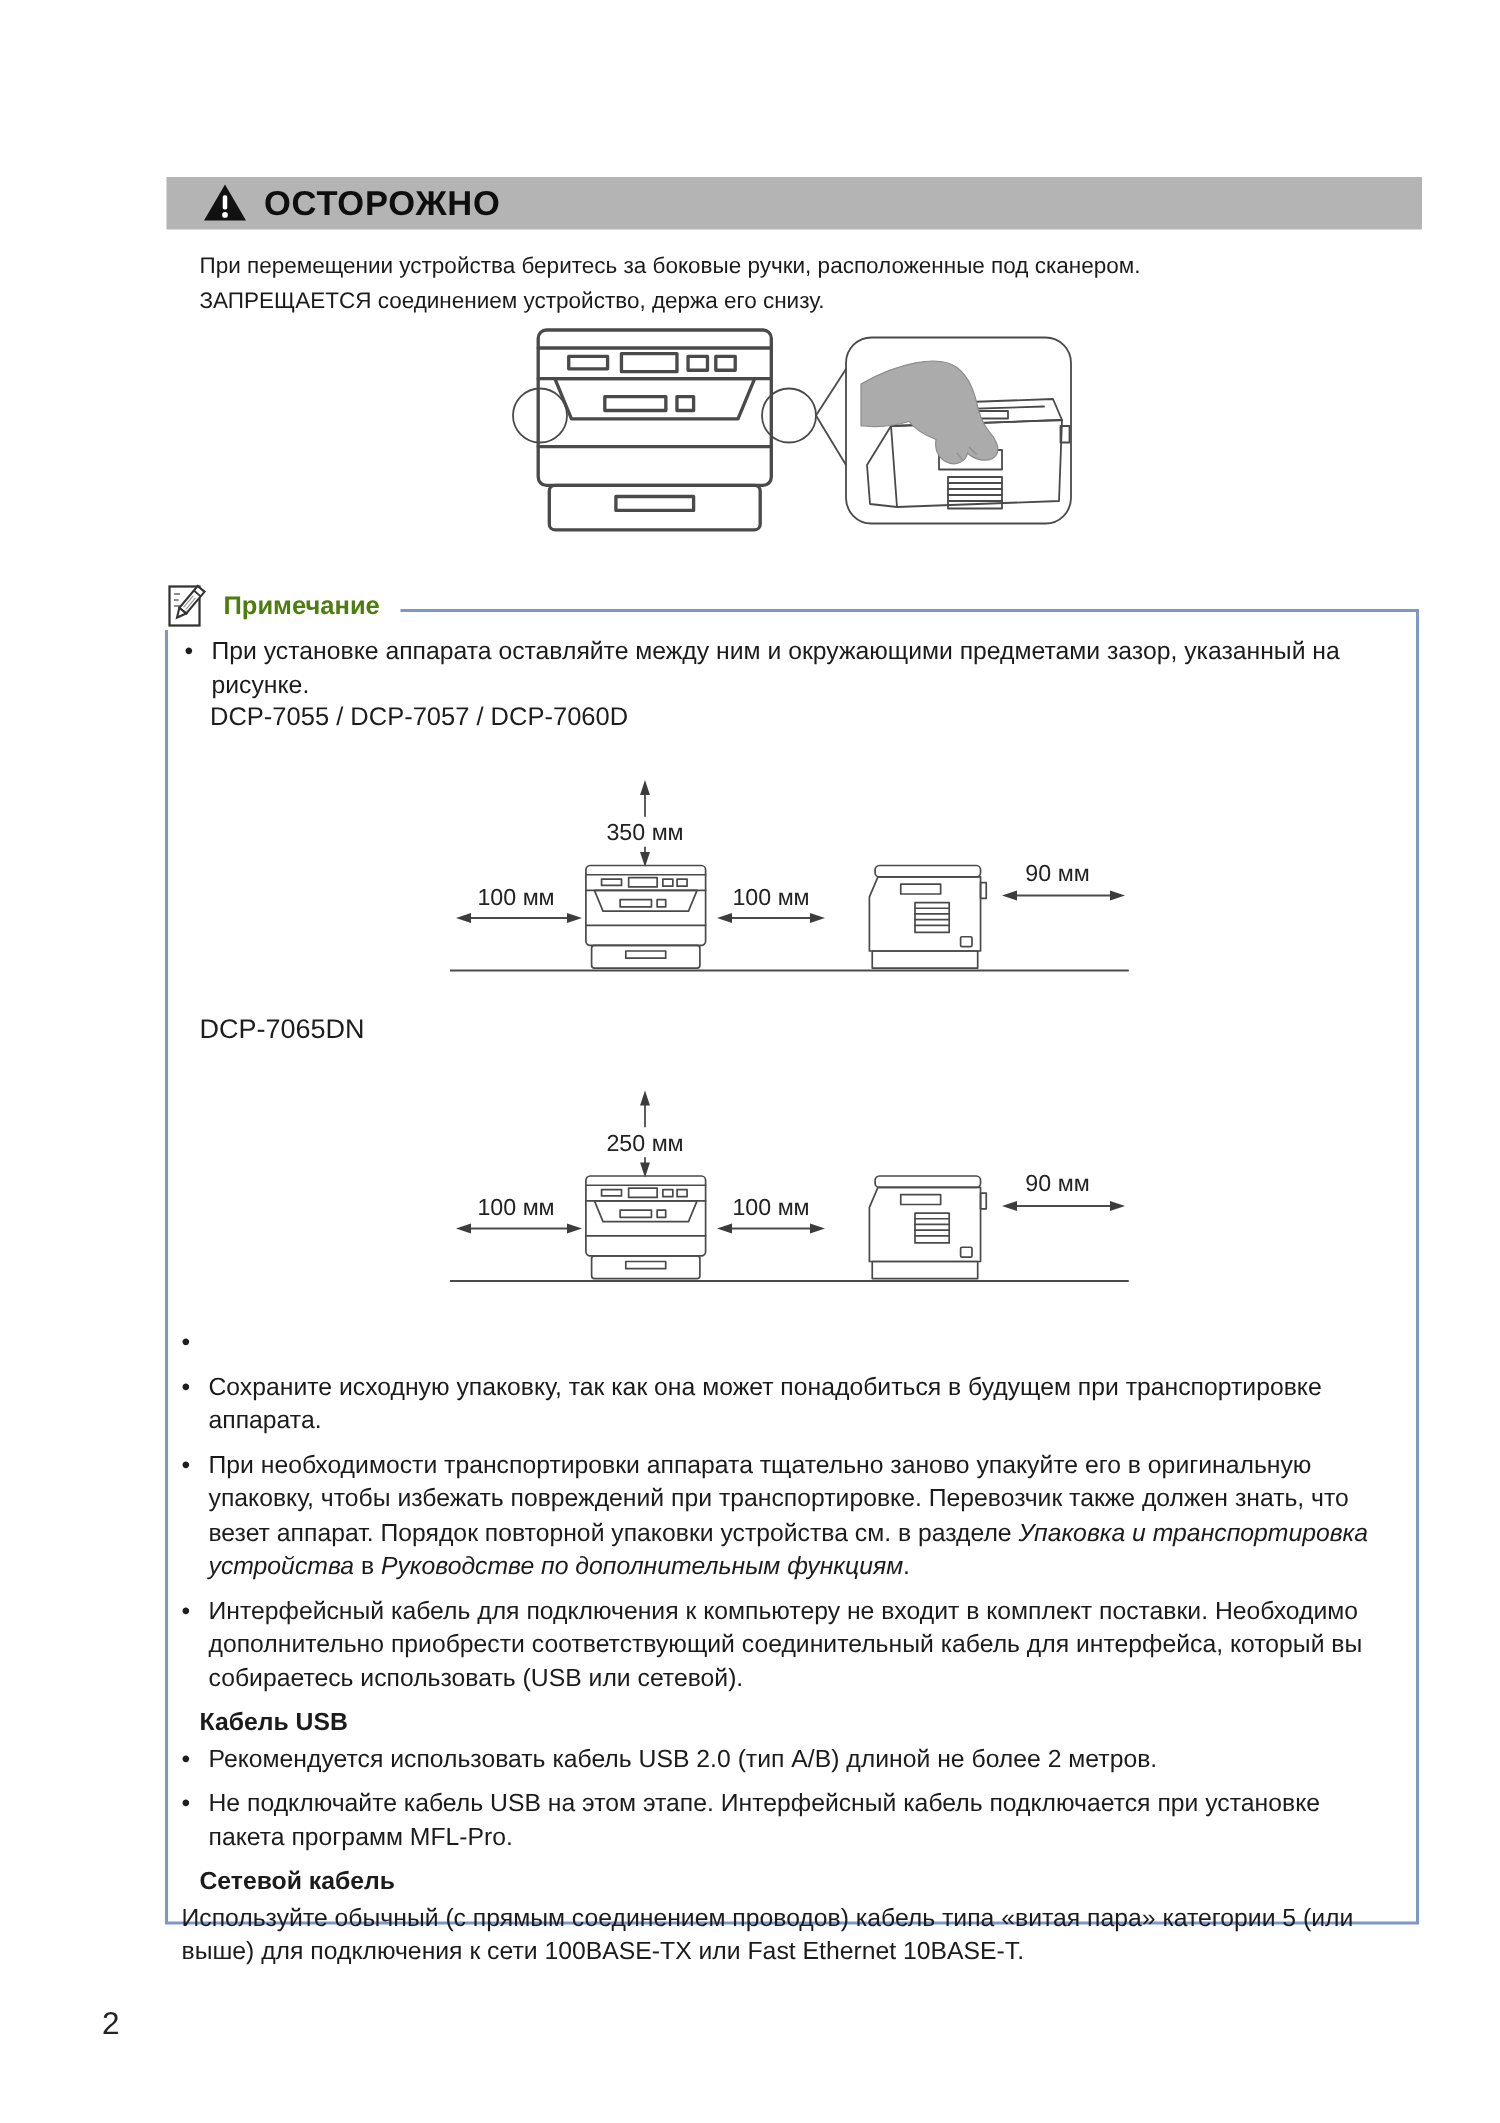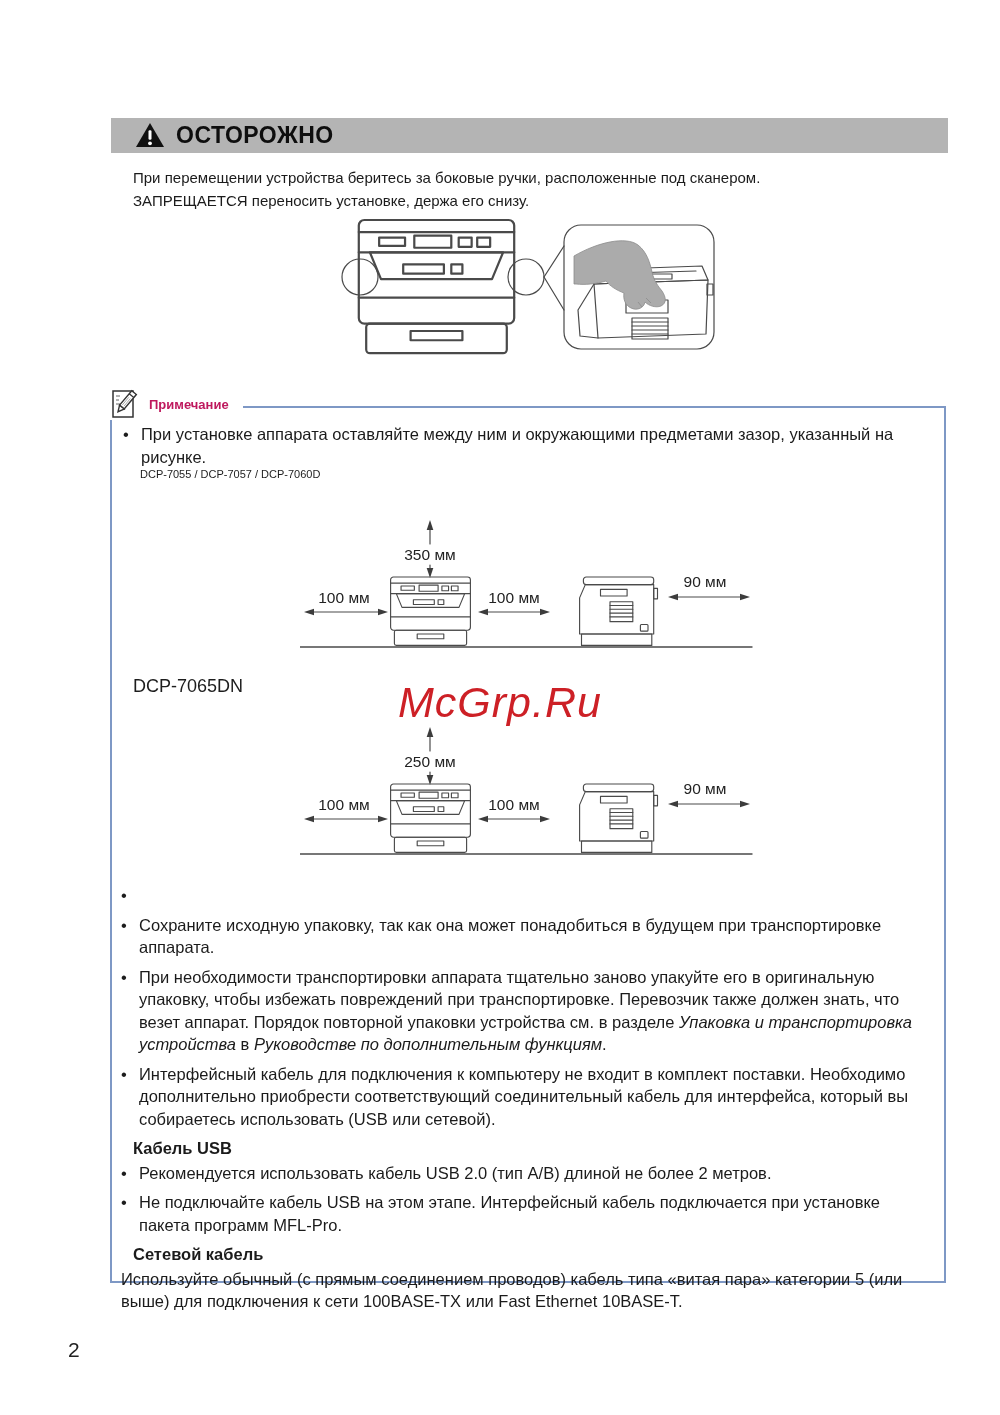--- a/index.html
+++ b/index.html
@@ -13,30 +13,30 @@
     left:111px;top:118px;width:837px;height:35px;background:#b4b4b4;
     display:flex;align-items:center;padding-left:24px;box-sizing:border-box;gap:11px;
   }
   .warn-title{font-size:23px;font-weight:bold;color:#0e0e0e;letter-spacing:.5px;}
   .warn-text{left:133px;top:166px;width:800px;font-size:15px;line-height:23px;color:#1b1b1b;}
   
   .note-head{
     left:110px;top:388px;height:32px;background:#fff;display:flex;align-items:center;
     gap:9px;padding-right:14px;z-index:3;
   }
-  .note-title{font-size:13px;font-weight:bold;color:#be185d;}
+  .note-title{font-size:17px;font-weight:bold;color:#4d7c0f;}
   .note-box{
     left:110px;top:406px;width:836px;height:877px;border:2px solid #7e98c5;
     box-sizing:border-box;z-index:1;
   }
   .bullet-item{display:flex;gap:9px;}
   .bullet-dot{width:9px;flex:0 0 9px;color:#1d1d1d;}
   .body-text{font-size:16.5px;line-height:22.5px;color:#1b1b1b;}
   .clearance-bullet{left:123px;top:423px;width:812px;z-index:2;}
-  .models-a{left:140px;top:468px;font-size:11px;z-index:2;}
+  .models-a{left:140px;top:468px;font-size:17px;z-index:2;}
   .models-b{left:133px;top:676px;font-size:18px;z-index:2;}
   .watermark{
     left:398px;top:678px;font-size:43px;font-style:italic;color:#cd2026;
     letter-spacing:1px;z-index:4;white-space:nowrap;
   }
   .diagram{z-index:2;}
   .diagram text{font-size:15.5px;fill:#222;font-family:"Liberation Sans","DejaVu Sans",sans-serif;}
   .note-list{left:121px;top:884px;width:814px;z-index:2;}
   .note-list .bullet-item{margin-bottom:7px;}
   .sub-heading{font-size:16.5px;font-weight:bold;line-height:22.5px;margin:3px 0 2px 12px;}
@@ -53,21 +53,21 @@
     <svg width="30" height="27" viewBox="0 0 30 27">
       <path d="M15 1 L29 25 H1 Z" fill="#111"></path>
       <rect x="13.5" y="8.2" width="3" height="9.5" rx="1.2" fill="#fff"></rect>
       <circle cx="15" cy="21.3" r="1.9" fill="#fff"></circle>
     </svg>
     <span class="warn-title">ОСТОРОЖНО</span>
   </div>
 
   <div class="abs warn-text">
     <div>При перемещении устройства беритесь за боковые ручки, расположенные под сканером.</div>
-    <div>ЗАПРЕЩАЕТСЯ переносить установке, держа его снизу.</div>
+    <div>ЗАПРЕЩАЕТСЯ соединением устройство, держа его снизу.</div>
   </div>
 
   <svg class="abs" style="left:330px;top:214px;" width="420" height="152" viewBox="0 0 420 152">
     <defs>
       <g id="pfront" class="line-art" stroke="#4a4a4a" fill="#fff" stroke-width="1.1" stroke-linejoin="round">
         <rect x="8" y="0" width="84" height="56" rx="3"></rect>
         <line x1="8" y1="6.5" x2="92" y2="6.5"></line>
         <rect x="19" y="9.5" width="14" height="4.5"></rect>
         <rect x="38" y="8.5" width="20" height="6.5"></rect>
         <rect x="62" y="9.5" width="7" height="5"></rect>
@@ -177,21 +177,20 @@
     <text x="130" y="47" text-anchor="middle">350 мм</text>
     <text x="44" y="90" text-anchor="middle">100 мм</text>
     <text x="214" y="90" text-anchor="middle">100 мм</text>
     <text x="405" y="74" text-anchor="middle">90 мм</text>
     <use href="#pfront" transform="translate(83,64) scale(0.95)"></use>
     <use href="#pside" transform="translate(272,64) scale(0.95)"></use>
   </svg>
 
   <div class="abs models-b">DCP-7065DN</div>
 
-  <div class="abs watermark">McGrp.Ru</div>
 
   <svg class="abs diagram" style="left:300px;top:720px;" width="455" height="140" viewBox="0 0 455 140">
     <g class="line-art">
       <line x1="130" y1="15" x2="130" y2="31"></line>
       <line x1="130" y1="52" x2="130" y2="58"></line>
       <line x1="12" y1="99" x2="80" y2="99"></line>
       <line x1="186" y1="99" x2="242" y2="99"></line>
       <line x1="376" y1="84" x2="442" y2="84"></line>
       <line x1="0" y1="134" x2="452" y2="134" stroke-width="1.4"></line>
     </g>

